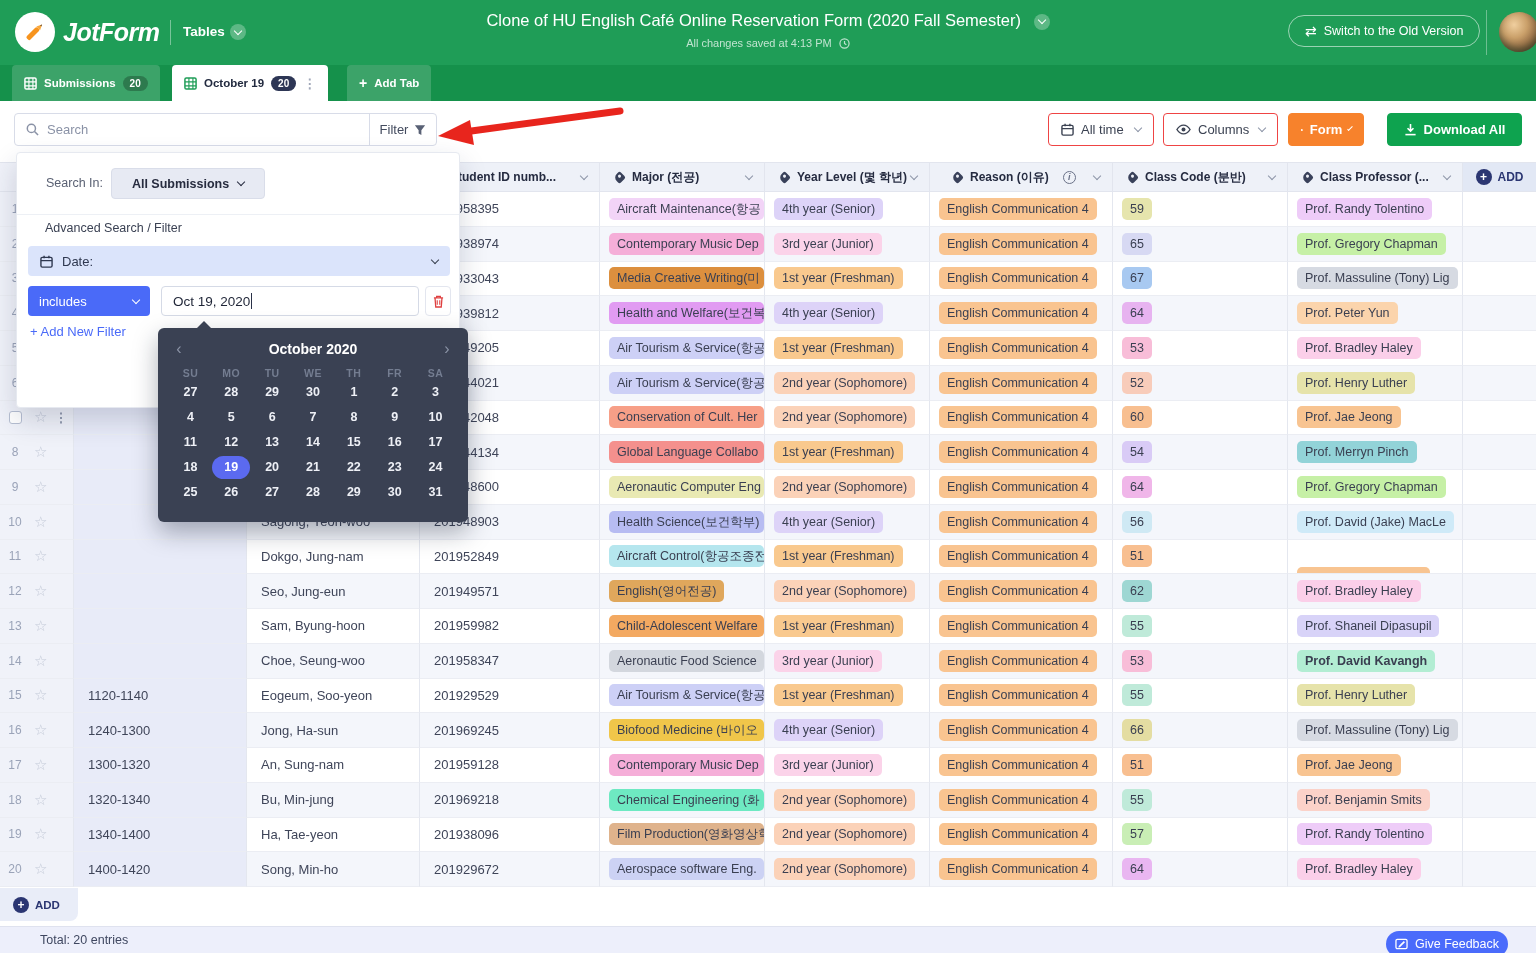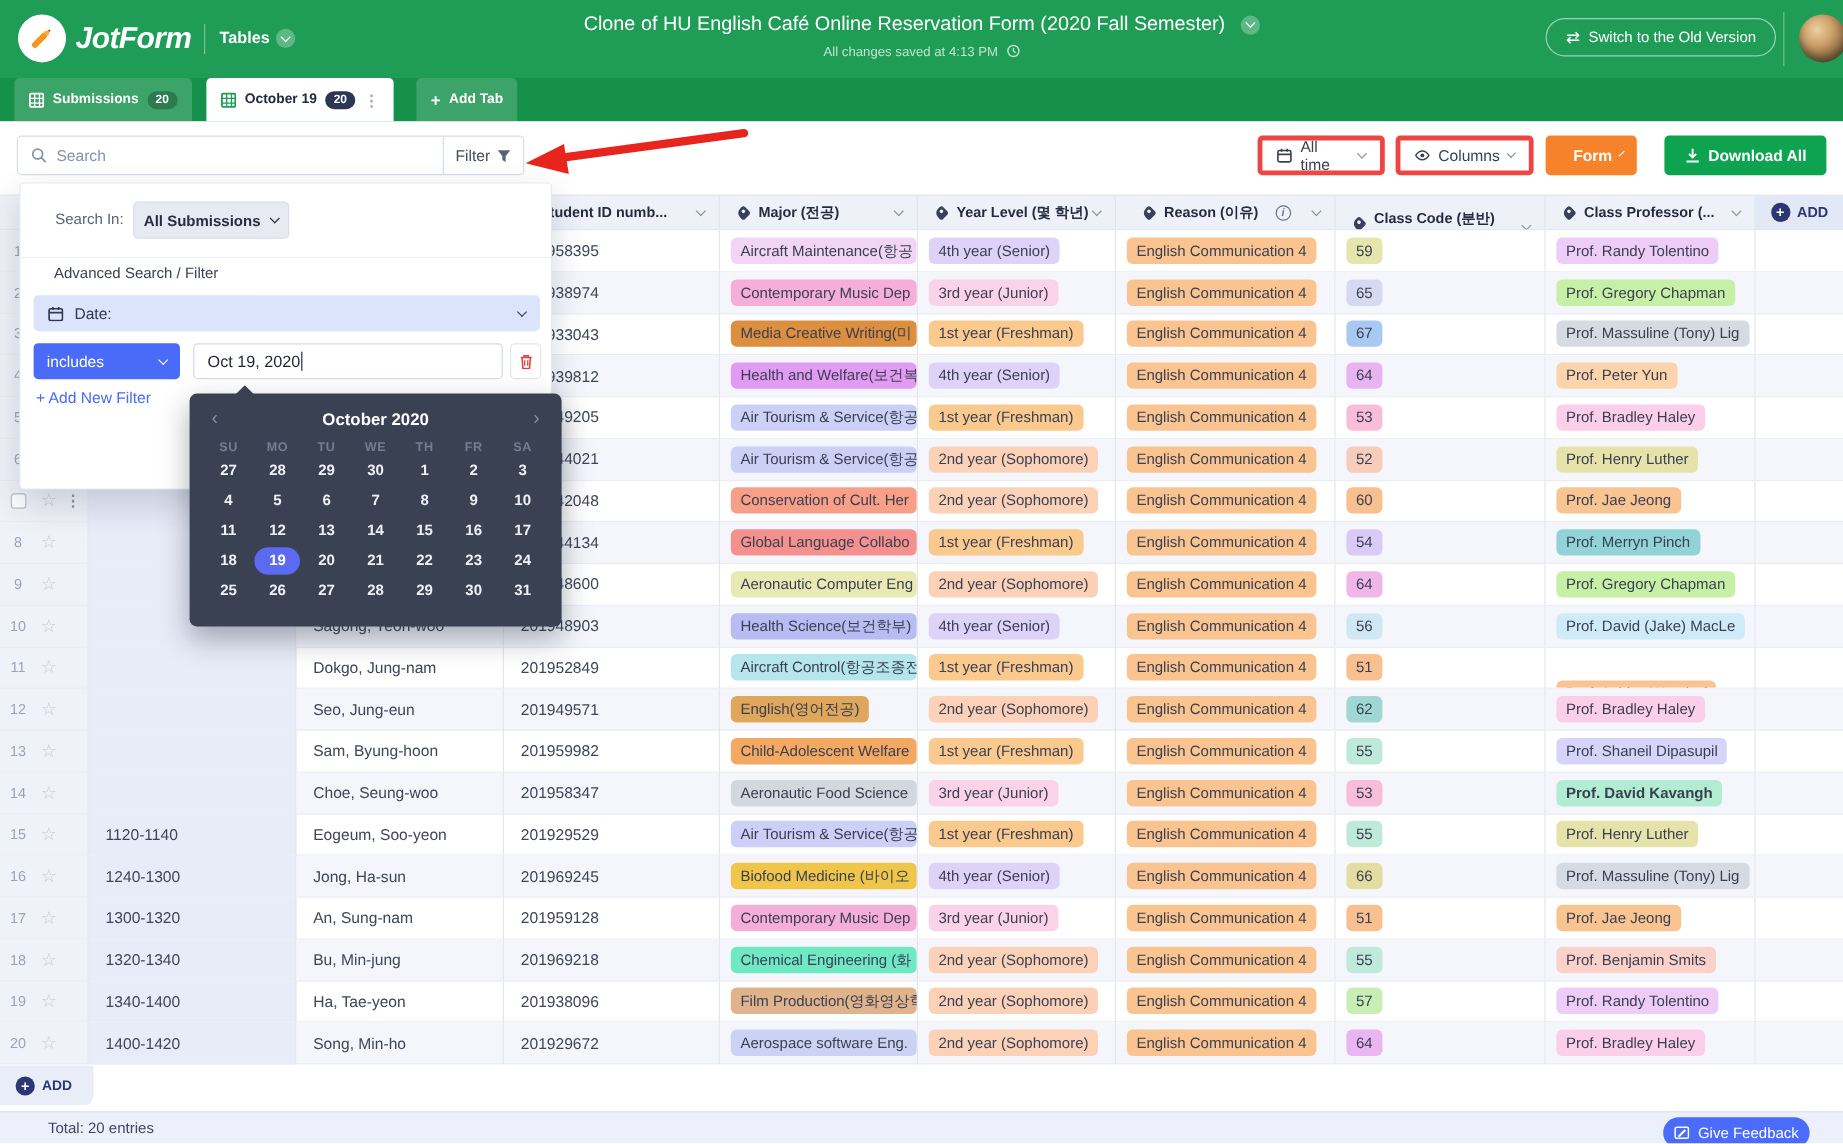--- a/index.html
+++ b/index.html
@@ -43,21 +43,21 @@
 
   
   .toolbar { position:absolute; left:0; top:101px; width:1536px; height:61px; background:#fff; z-index:4; }
   .searchbox { position:absolute; left:14px; top:12px; width:423px; height:33px; background:#fff;
     border:1px solid #d8dce8; border-radius:4px; display:flex; align-items:center; }
   .searchbox input { flex:1; border:none; outline:none; font-size:13px; color:#3c4354; padding-left:8px; font-family:inherit; background:transparent; }
   .searchbox input::placeholder { color:#8a92a6; }
   .search-ic { margin-left:11px; }
   .filter-seg { width:67px; height:100%; border-left:1px solid #d8dce8; display:flex; align-items:center; justify-content:center;
     gap:6px; font-size:13px; color:#434b5e; cursor:pointer; }
-  .tb-btn { position:absolute; top:12px; height:33px; background:#fff; border:4px solid #ef4444; border-radius:4px;
+  .tb-btn { position:absolute; top:12px; height:33px; background:#fff; border:1px solid #ef4444; border-radius:4px;
     display:flex; align-items:center; gap:7px; padding:0 12px; font-size:13px; color:#3b4252; cursor:pointer; }
   .btn-alltime { left:1048px; width:106px; }
   .btn-columns { left:1163px; width:115px; }
   .btn-form { left:1288px; width:76px; background:#f7822c; border-color:#f7822c; color:#fff; font-weight:bold; }
   .btn-form .chev { border-color:#fff; }
   .btn-download { left:1387px; width:135px; background:#0ea34f; border-color:#0ea34f; color:#fff; font-weight:bold; justify-content:center; }
 
   
   .grid { position:absolute; left:0; top:162px; width:1536px; z-index:1; }
   .hrow { display:flex; height:30px; background:#eef1f8; border-top:1px solid #e2e5ee; border-bottom:1px solid #e2e5ee; }
@@ -102,21 +102,21 @@
   .footerbar { position:absolute; left:0; top:926px; width:1536px; height:27px; background:#edeffb; border-top:1px solid #dfe2ef; z-index:3; }
   .total-label { position:absolute; left:40px; top:933px; font-size:12.5px; color:#3f4760; z-index:4; }
   .feedback-btn { position:absolute; left:1386px; top:931px; width:122px; height:26px; background:#4a6bfb; border-radius:14px;
     color:#fff; font-size:12.5px; display:flex; align-items:center; justify-content:center; gap:7px; z-index:6; cursor:pointer; }
 
   
   .filter-popup { position:absolute; left:16px; top:152px; width:444px; height:256px; background:#fff; border:1px solid #e6e9f0;
     border-radius:4px; box-shadow:0 12px 28px rgba(30,40,70,.18); z-index:10; }
   .fp-row1 { position:absolute; left:0; top:0; width:100%; height:62px; border-bottom:1px solid #edf0f5; }
   .fp-searchin { position:absolute; left:29px; top:23px; font-size:12.5px; color:#5a6173; }
-  .fp-pill { position:absolute; left:94px; top:15px; width:130px; height:31px; background:#e7eaf3; border:1px solid #d9dde9;
+  .fp-pill { position:absolute; left:94px; top:15px; width:154px; height:31px; background:#e7eaf3; border:1px solid #d9dde9;
     border-radius:4px; display:flex; align-items:center; justify-content:center; gap:9px; font-size:12.5px; font-weight:bold; color:#272c3f; cursor:pointer; }
   .fp-section { position:absolute; left:28px; top:68px; font-size:12.5px; color:#3a4153; }
   .fp-datebar { position:absolute; left:11px; top:93px; width:422px; height:30px; background:#dbe4fb; border-radius:4px;
     display:flex; align-items:center; gap:9px; padding:0 12px; font-size:13px; color:#2f3850; cursor:pointer; }
   .fp-datebar .chev { margin-left:auto; border-color:#39404f; }
   .fp-includes { position:absolute; left:11px; top:133px; width:122px; height:30px; background:#4a6af8; border-radius:4px;
     color:#fff; font-size:13px; display:flex; align-items:center; padding:0 11px; cursor:pointer; }
   .fp-includes .chev { margin-left:auto; border-color:#fff; }
   .fp-input { position:absolute; left:144px; top:133px; width:258px; height:30px; border:1px solid #d5dae6; border-radius:4px;
     font-size:13.5px; color:#1f2537; display:flex; align-items:center; padding-left:11px; }
@@ -277,21 +277,21 @@
         <span class="tag-ic"></span>
         <span>Year Level (몇 학년)</span>
           <span class="chev"></span>
       </div>
       <div class="hcell" style="width:183px; padding-left:22px;">
         <span class="tag-ic"></span>
         <span>Reason (이유)</span>
         <span class="info-ic">i</span>
         <span class="chev"></span>
       </div>
-      <div class="hcell" style="width:175px;align-items:flex-end;">
+      <div class="hcell" style="width:175px;">
         <span class="tag-ic"></span>
         <span>Class Code (분반)</span>
           <span class="chev"></span>
       </div>
       <div class="hcell" style="width:175px;text-align:right;">
         <span class="tag-ic"></span>
         <span>Class Professor (...</span>
           <span class="chev"></span>
       </div>
       <div class="hcell hcell-add" style="width:73px;">

